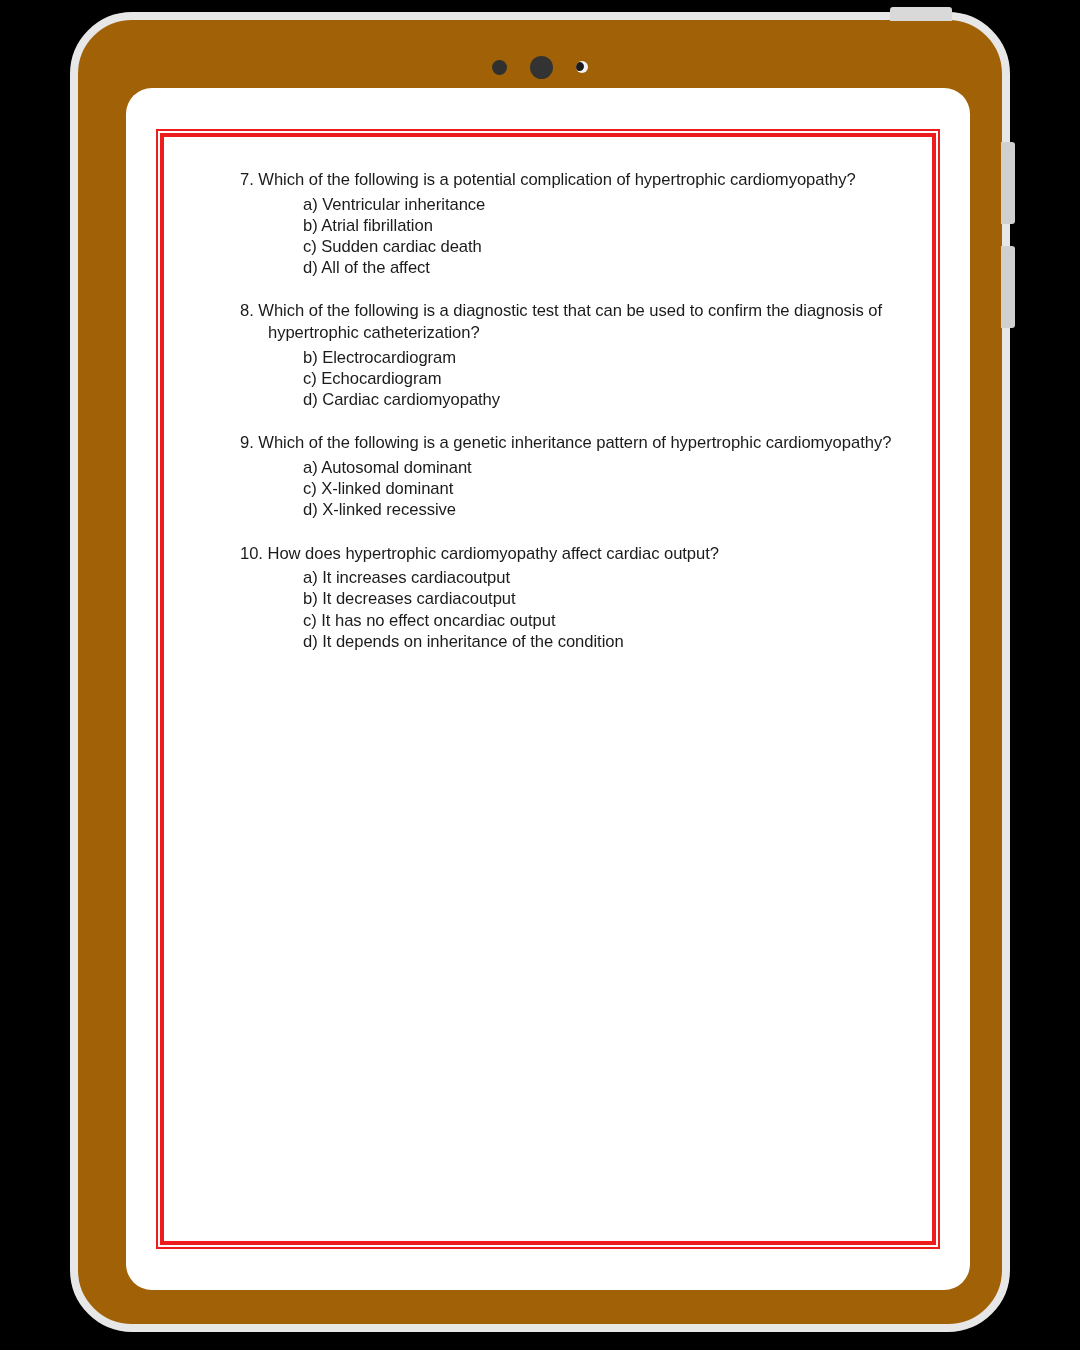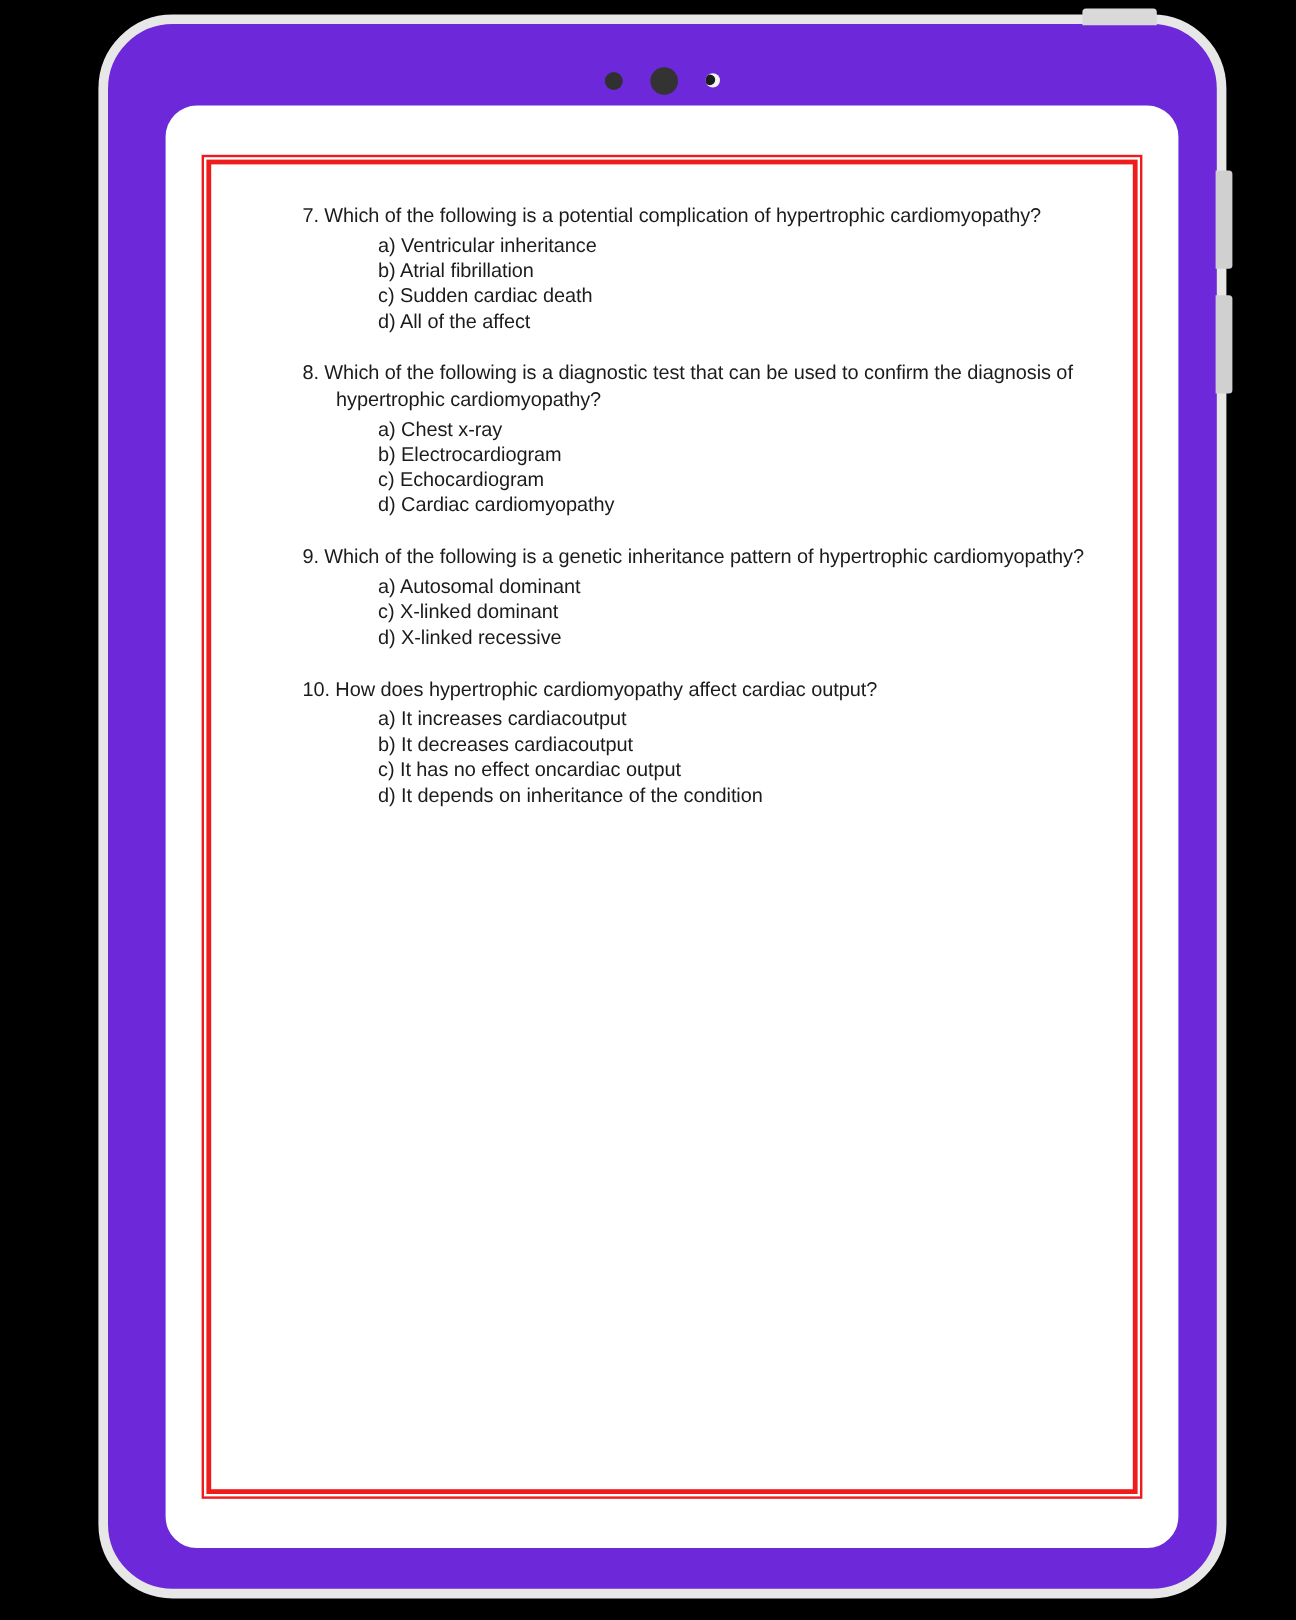--- a/index.html
+++ b/index.html
@@ -15,25 +15,24 @@
     font-family: "Liberation Sans", "DejaVu Sans", sans-serif;
   }
 
   
   #tablet-device {
     position: absolute;
     left: 70px;
     top: 12px;
     width: 940px;
     height: 1320px;
-    background: #6d28d9;
+    background: #a16207;
     border: 8px solid #e7e7e7;
     border-radius: 62px;
     box-sizing: border-box;
-    margin-left: 12px;
   }
 
   
   #power-button {
     position: absolute;
     left: 812px;
     top: -13px;
     width: 62px;
     height: 14px;
     background: #d9d9d9;
@@ -201,23 +200,22 @@
           <div class="quiz-question-block">
             <p class="question-text"><span>7. Which of the following is a potential complication of hypertrophic cardiomyopathy?</span></p>
             <ul class="option-list">
               <li class="option-item">a) Ventricular inheritance</li>
               <li class="option-item">b) Atrial fibrillation</li>
               <li class="option-item">c) Sudden cardiac death</li>
               <li class="option-item">d) All of the affect</li>
             </ul>
           </div>
           <div class="quiz-question-block">
-            <p class="question-text"><span>8. Which of the following is a diagnostic test that can be used to confirm the diagnosis of</span><span class="wrap-line">hypertrophic cardiomyopathy?</span></p>
-            <ul class="option-list">
-              <li class="option-item">a) Chest x-ray</li>
+            <p class="question-text"><span>8. Which of the following is a diagnostic test that can be used to confirm the diagnosis of</span><span class="wrap-line">hypertrophic catheterization?</span></p>
+            <ul class="option-list">
               <li class="option-item">b) Electrocardiogram</li>
               <li class="option-item">c) Echocardiogram</li>
               <li class="option-item">d) Cardiac cardiomyopathy</li>
             </ul>
           </div>
           <div class="quiz-question-block">
             <p class="question-text"><span>9. Which of the following is a genetic inheritance pattern of hypertrophic cardiomyopathy?</span></p>
             <ul class="option-list">
               <li class="option-item">a) Autosomal dominant</li>
               <li class="option-item">c) X-linked dominant</li>

